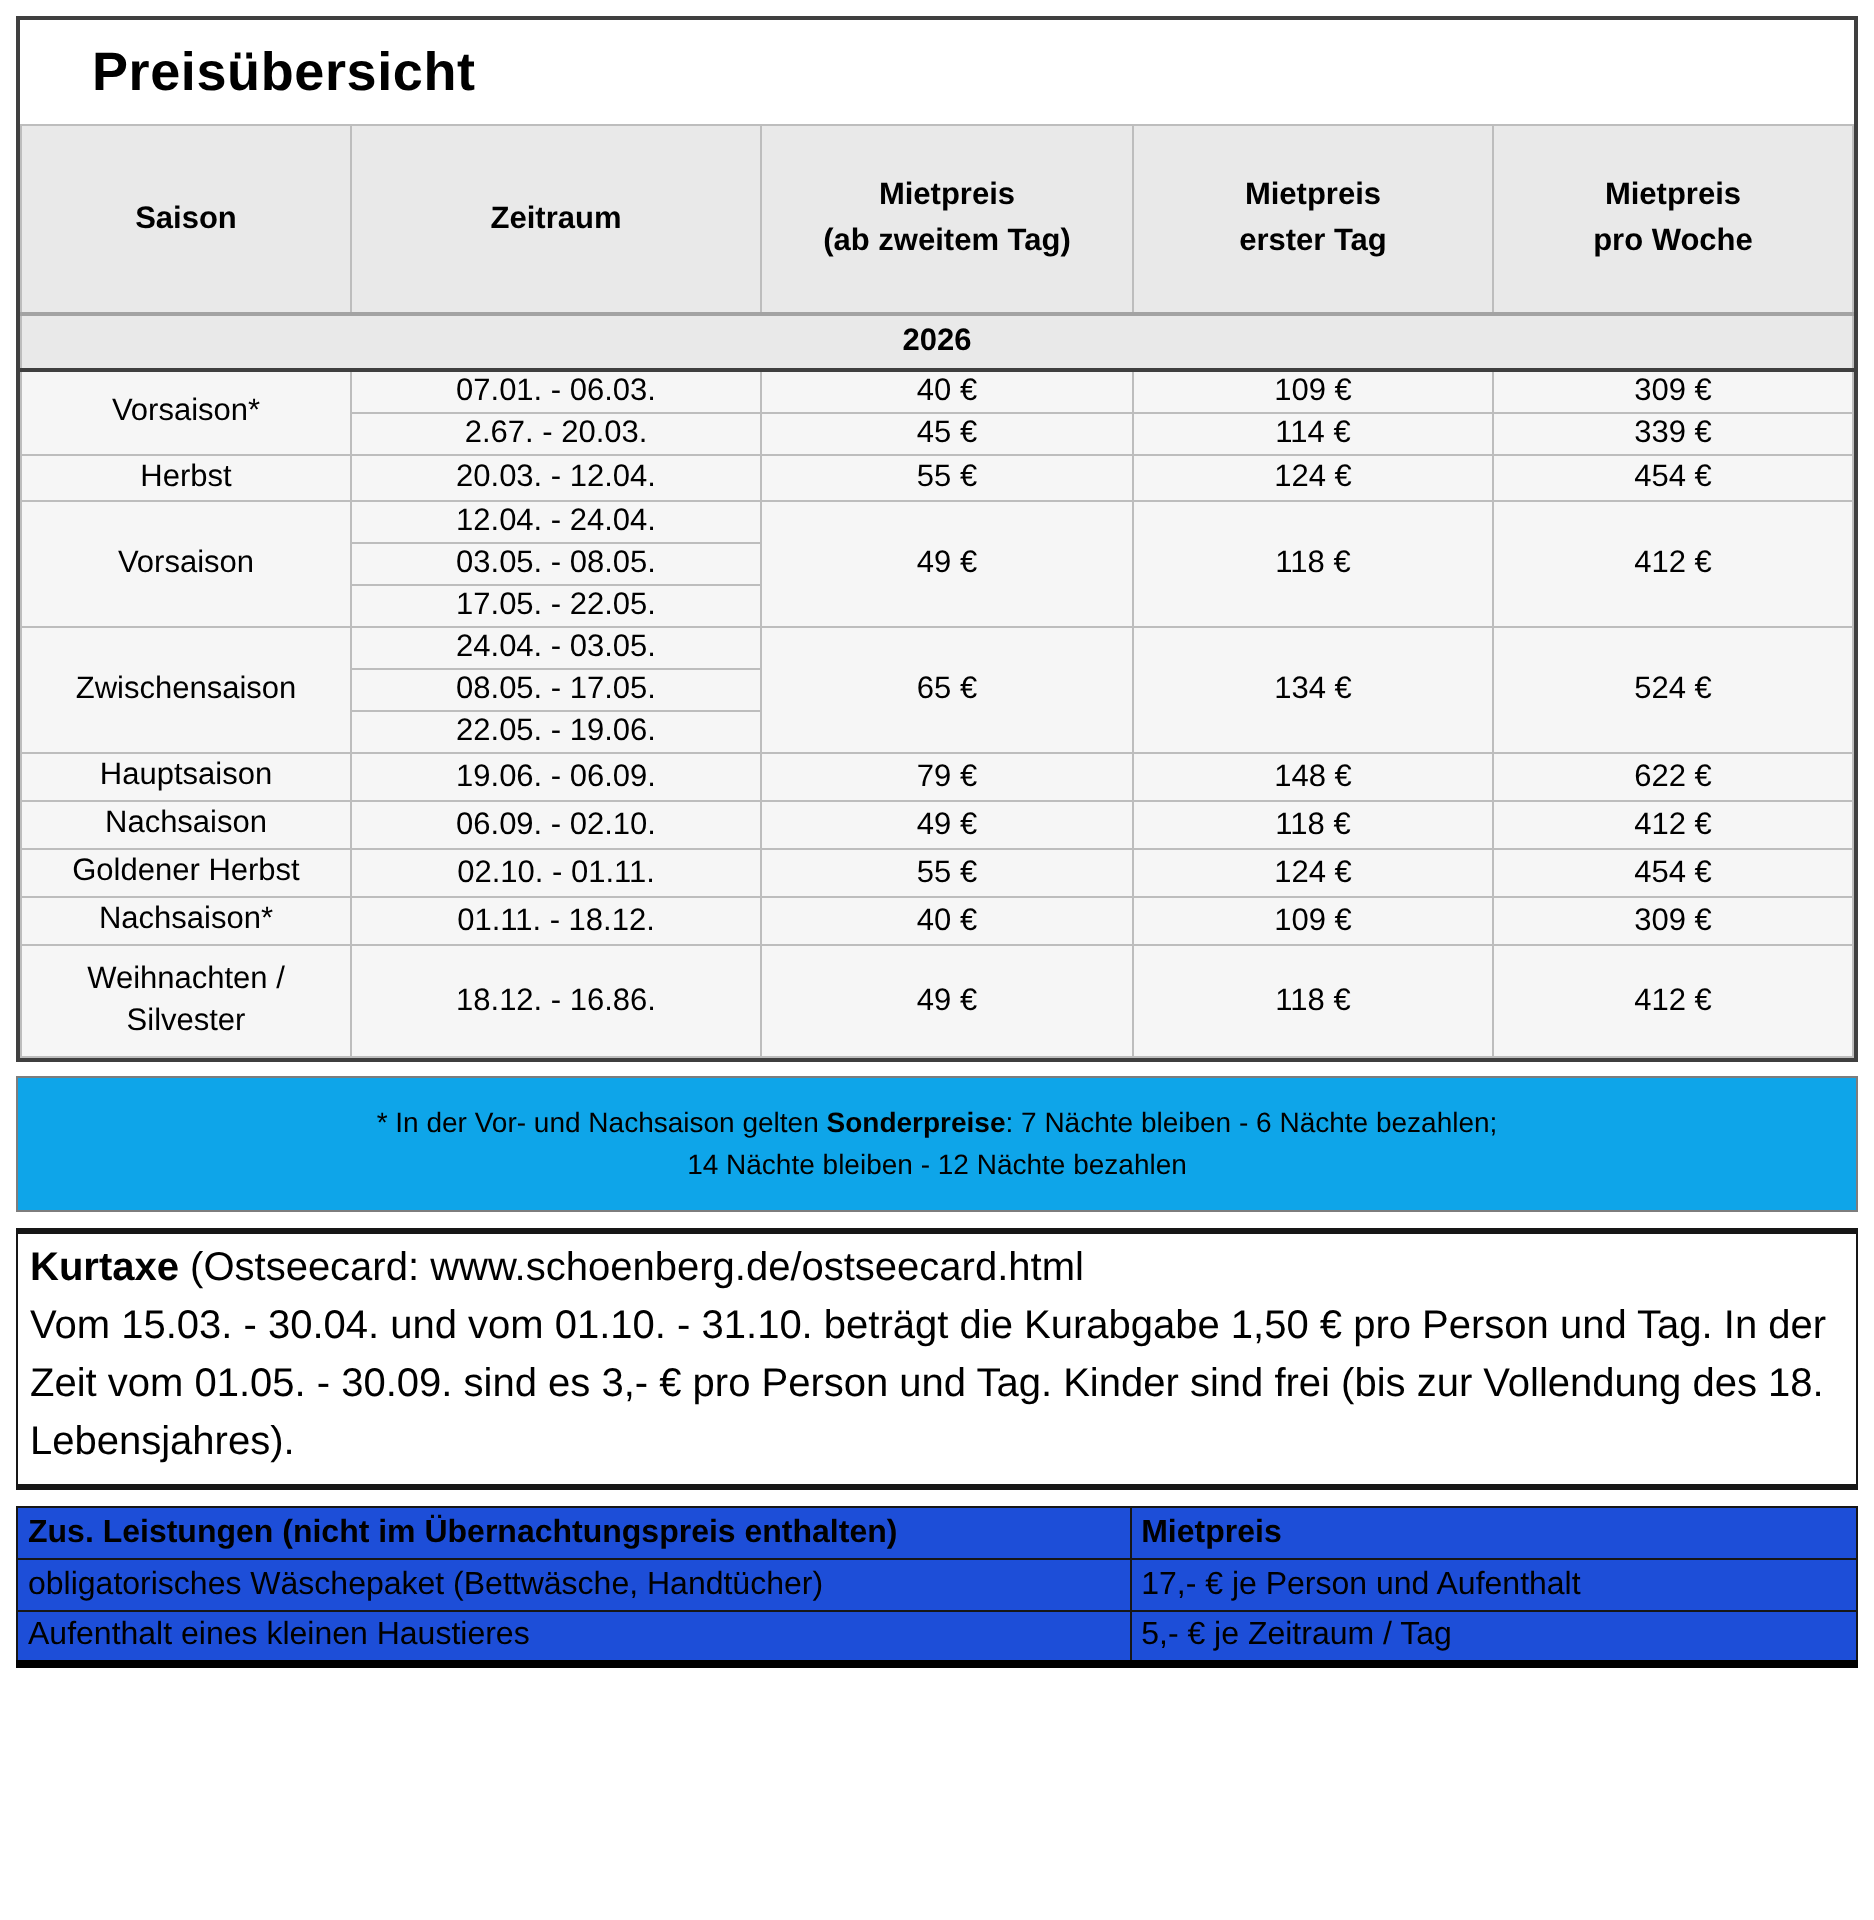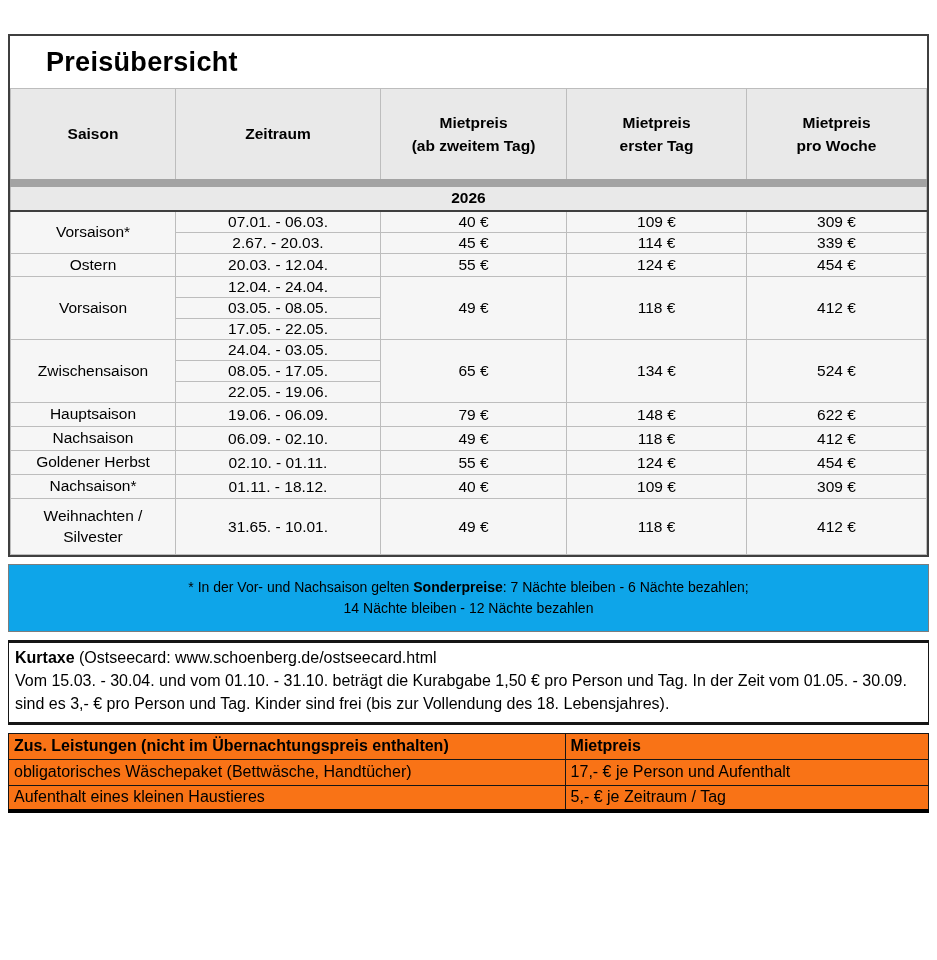--- a/index.html
+++ b/index.html
@@ -3,21 +3,21 @@
 <meta charset="utf-8">
 <style>
   * { box-sizing: border-box; }
   html, body { margin: 0; padding: 0; background: #ffffff; }
   body {
     width: 937px; height: 960px;
     font-family: "Liberation Sans", sans-serif;
     color: #000;
     overflow: hidden;
   }
-  .page { padding: 8px; margin-top: 26px; }
+  .page { padding: 8px; }
 
   
   .main-wrap { border: 2px solid #3f3f3f; background: #fff; }
   .title-row { display: flex; align-items: center; height: 52px; background: #fff; }
   .title { font-size: 27px; font-weight: bold; margin-left: 36px; letter-spacing: .3px; }
   .offer { font-size: 15.5px; font-weight: bold; margin-left: 72px; padding-top: 9px; }
 
   table.price-table { width: 100%; border-collapse: collapse; table-layout: fixed; }
   .price-table th, .price-table td {
     border: 1px solid #bdbdbd;
@@ -25,42 +25,42 @@
   }
   .price-table thead th {
     background: #e9e9e9; font-weight: bold; font-size: 15.5px;
     height: 94px; white-space: pre-line; line-height: 1.5;
   }
   .price-table td {
     background: #f6f6f6; font-size: 15.5px; height: 19px; padding: 1px 4px;
   }
   .year-row td {
     background: #e9e9e9; font-weight: bold; height: 28px;
-    border-top: 8px solid #a3a3a3; border-bottom: 2px solid #3f3f3f;
+    border-top: 2px solid #a3a3a3; border-bottom: 2px solid #3f3f3f;
   }
   .row-tall td { height: 56px; }
   .price-table .season { line-height: 1.35; }
 
   
   .note-box {
     margin-top: 7px; border: 1px solid #7d7d7d; background: #0ea5e9;
     text-align: center; font-size: 14px; line-height: 1.5; padding: 12px 8px;
   }
 
   
   .kurtaxe-box {
     margin-top: 8px;
     border-top: 3px solid #161616; border-bottom: 3px solid #161616;
     border-left: 1px solid #161616; border-right: 1px solid #161616;
-    padding: 3px 6px 6px 6px; font-size: 16px; line-height: 1.45; background: #fff;
+    padding: 3px 6px 6px 6px; font-size: 20px; line-height: 1.45; background: #fff;
   }
 
   
   table.services {
-    margin-top: 8px; width: 100%; border-collapse: collapse; font-size: 16px; background: #f97316;
+    margin-top: 8px; width: 100%; border-collapse: collapse; font-size: 16px; background: #1d4ed8;
   }
   .services td {
     border: 1px solid #161616; padding: 2px 5px; height: 26px;
     text-align: left; vertical-align: middle;
   }
   .services tr.svc-header td { font-weight: bold; }
   .services tr.svc-last td { border-bottom: 4px solid #000; }
   .svc-left { width: 60.5%; }
 </style>
 </head>
@@ -106,21 +106,21 @@
           <td>309 €</td>
         </tr>
         <tr>
           <td>2.67. - 20.03.</td>
           <td>45 €</td>
           <td>114 €</td>
           <td>339 €</td>
         </tr>
 
         <tr>
-          <td class="season">Ostern</td>
+          <td class="season">Herbst</td>
           <td>20.03. - 12.04.</td>
           <td>55 €</td>
           <td>124 €</td>
           <td>454 €</td>
         </tr>
 
         <tr>
           <td class="season" rowspan="3">Vorsaison</td>
           <td>12.04. - 24.04.</td>
           <td rowspan="3">49 €</td>
@@ -175,21 +175,21 @@
         <tr>
           <td class="season">Nachsaison*</td>
           <td>01.11. - 18.12.</td>
           <td>40 €</td>
           <td>109 €</td>
           <td>309 €</td>
         </tr>
 
         <tr class="row-tall">
           <td class="season">Weihnachten / Silvester</td>
-          <td>31.65. - 10.01.</td>
+          <td>18.12. - 16.86.</td>
           <td>49 €</td>
           <td>118 €</td>
           <td>412 €</td>
         </tr>
       </tbody>
     </table>
   </div>
 
   <div class="note-box">
     <div><span>* In der Vor- und Nachsaison gelten </span><b>Sonderpreise</b><span>: 7 Nächte bleiben - 6 Nächte bezahlen;</span></div>

